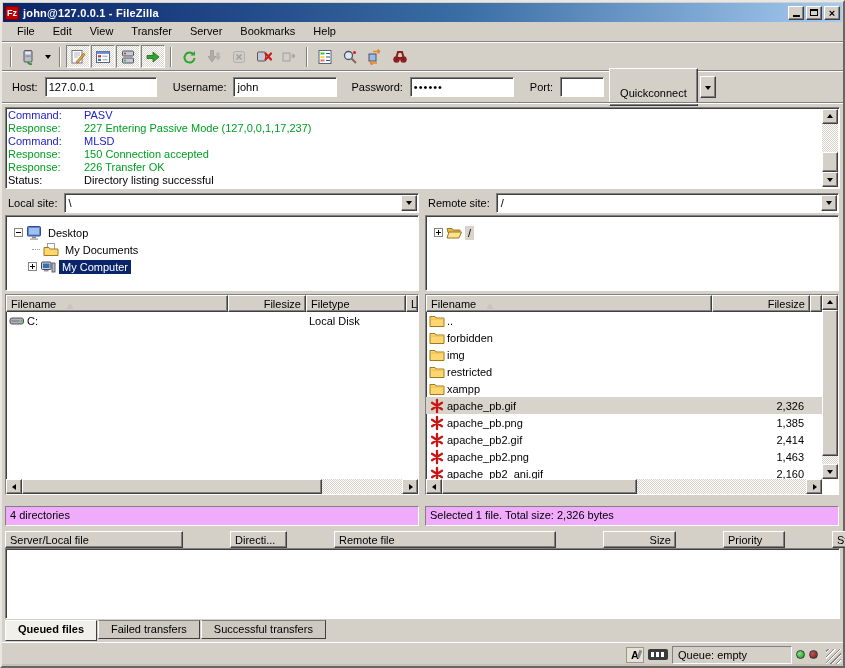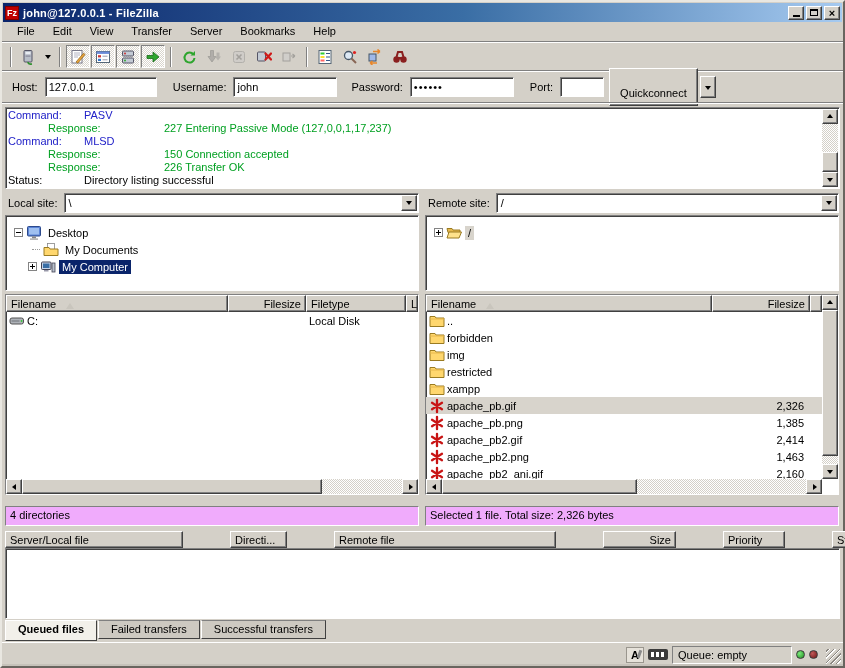--- a/index.html
+++ b/index.html
@@ -55,21 +55,21 @@
     background:#D4D0C8; border:1px solid; border-color:#fff #404040 #404040 #fff;
     box-shadow:inset -1px -1px 0 #808080; }
 
   
   .logbox { height:82px; margin:3px 3px 1px; background:#fff; position:relative;
     border:1px solid; border-color:#808080 #fff #fff #808080; box-shadow:inset 1px 1px 0 #404040;
     padding:1px 20px 1px 2px; overflow:hidden; }
   .logline { display:flex; height:13px; line-height:13px; }
   .loglabel { width:76px; flex:none; }
   .k-command { color:#2121C8; }
-  .k-response { color:#00A021;margin-left:40px; }
+  .k-response { color:#00A021; }
   .k-status { color:#000; }
 
   
   .sb-btn { background:#D4D0C8; border:1px solid; border-color:#fff #404040 #404040 #fff;
     box-shadow:inset -1px -1px 0 #808080; display:flex; align-items:center; justify-content:center; flex:none; }
   .vscroll { position:absolute; top:1px; right:1px; bottom:1px; width:16px; display:flex; flex-direction:column;
     background-color:#fff;
     background-image:conic-gradient(#D4D0C8 25%,transparent 0 50%,#D4D0C8 0 75%,transparent 0);
     background-size:2px 2px; }
   .vscroll .sb-btn { height:15px; width:100%; }

